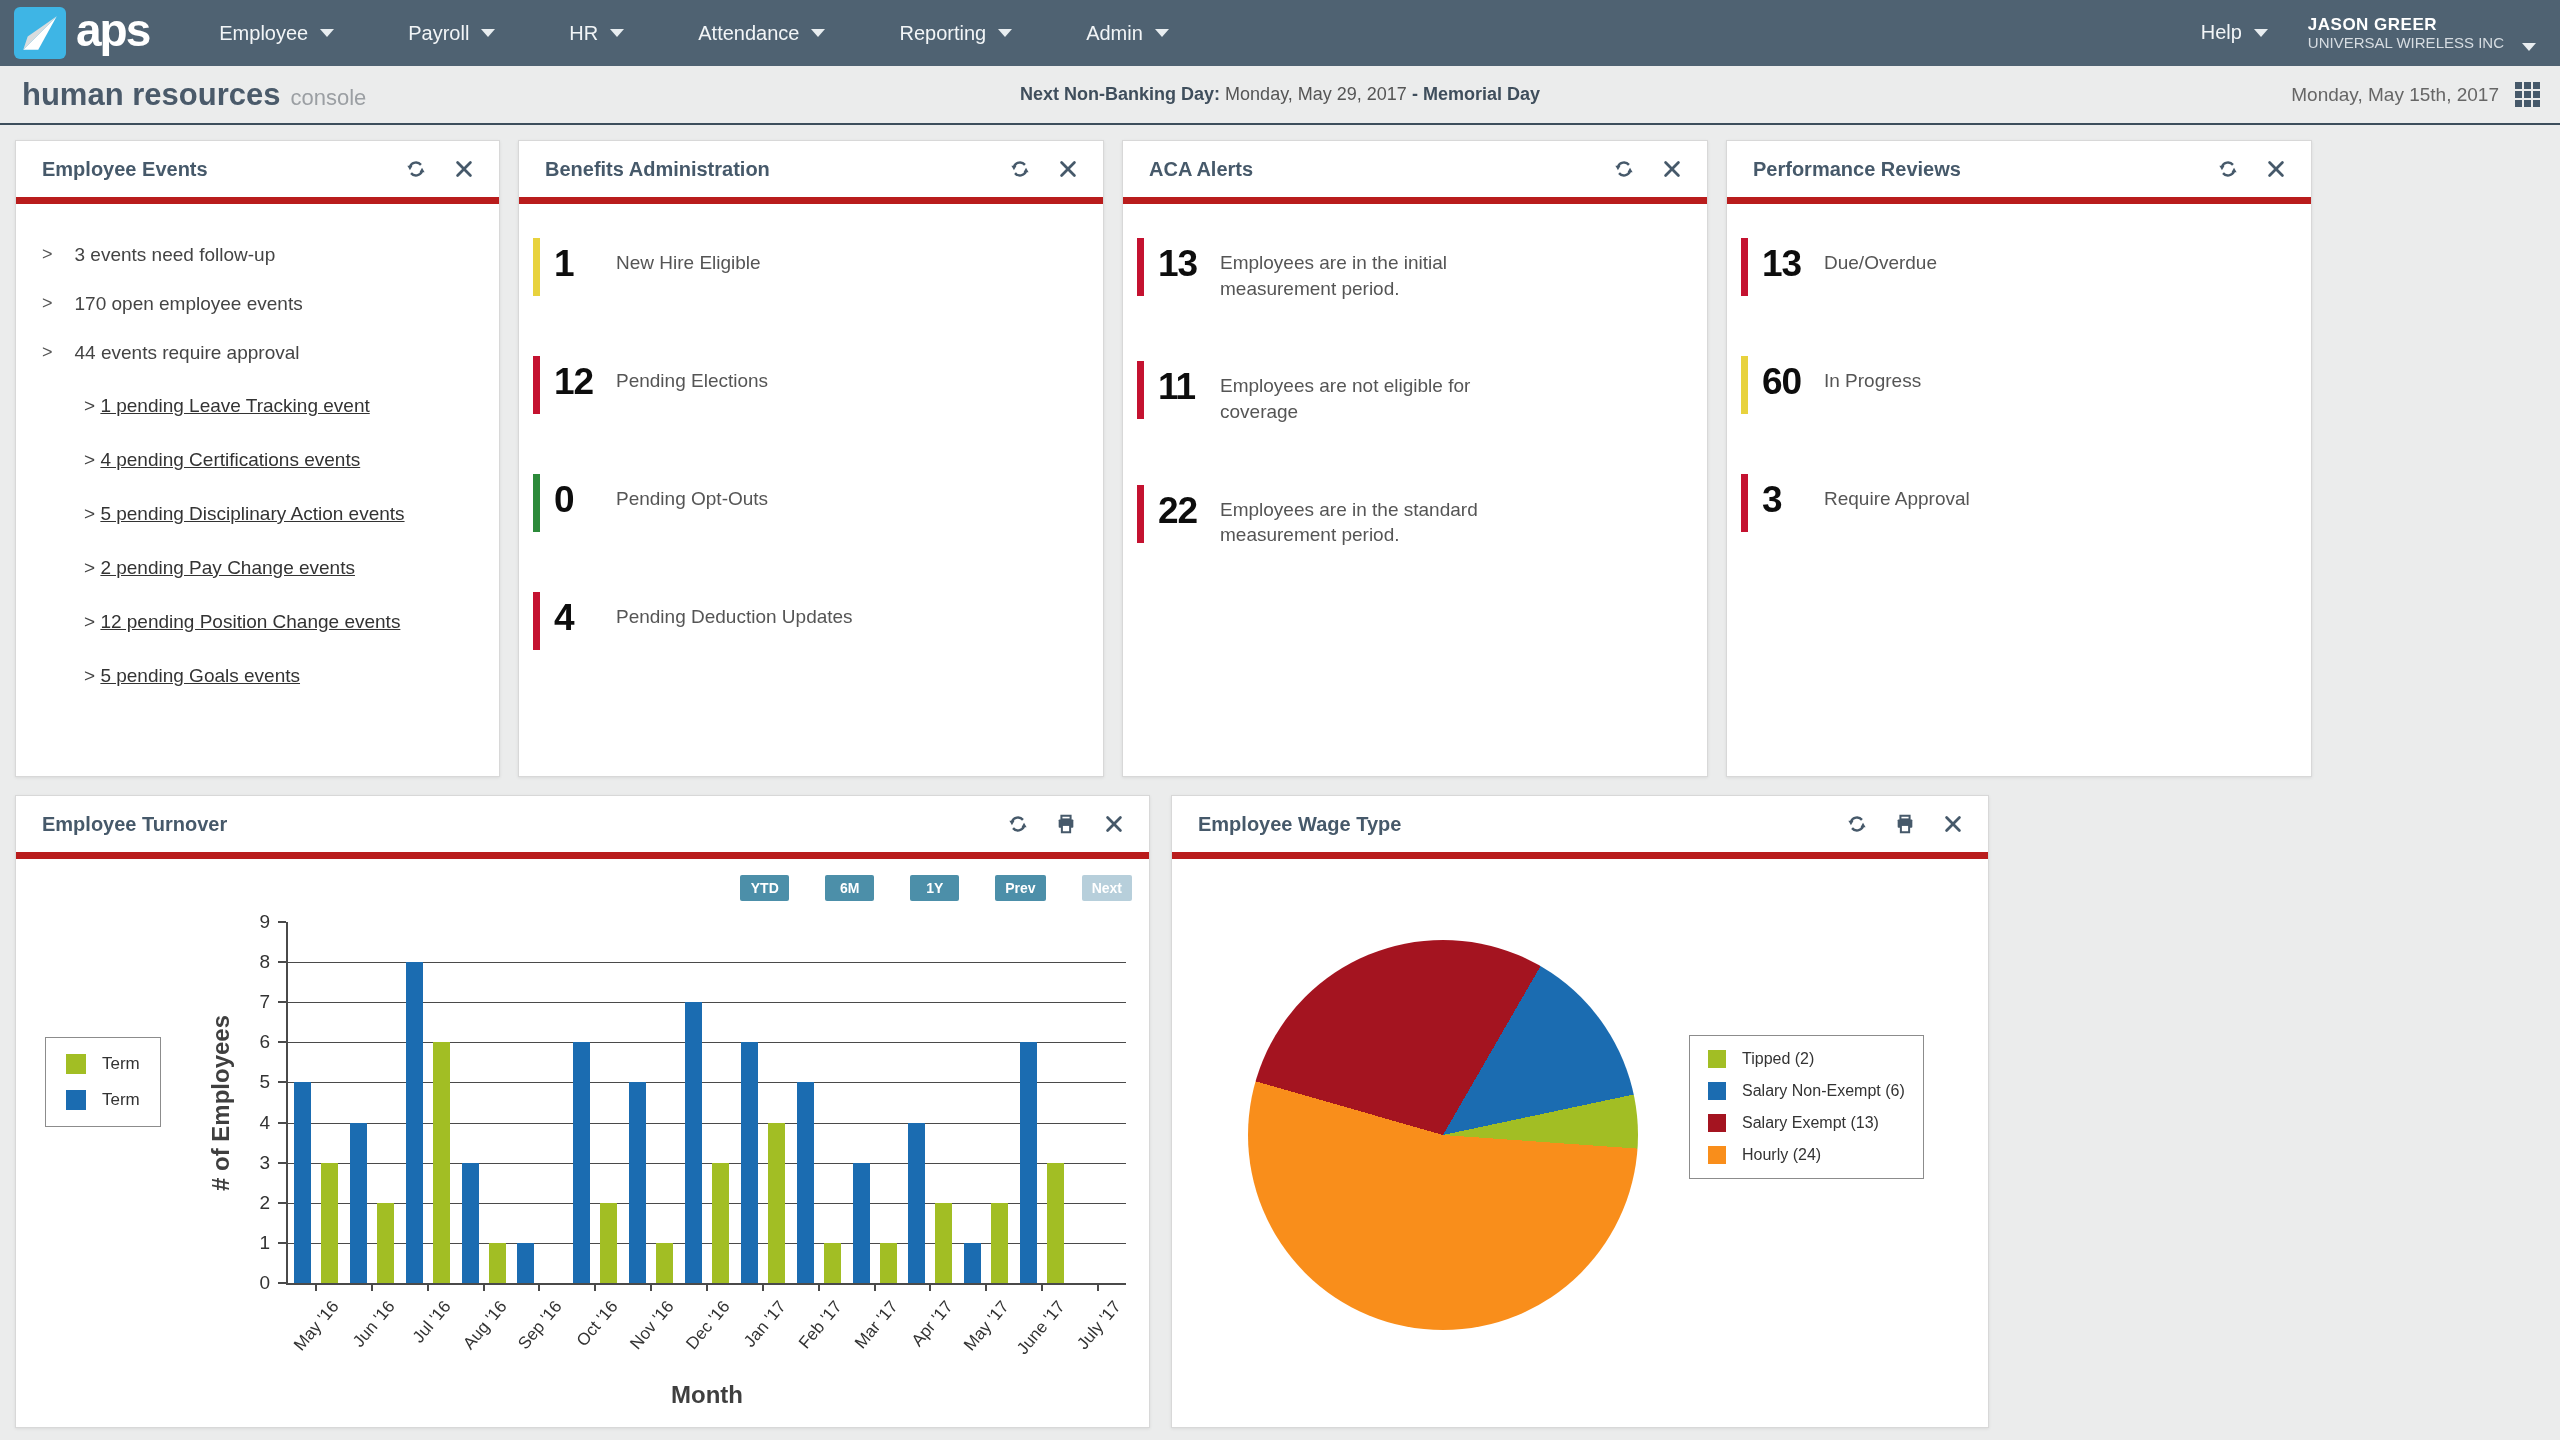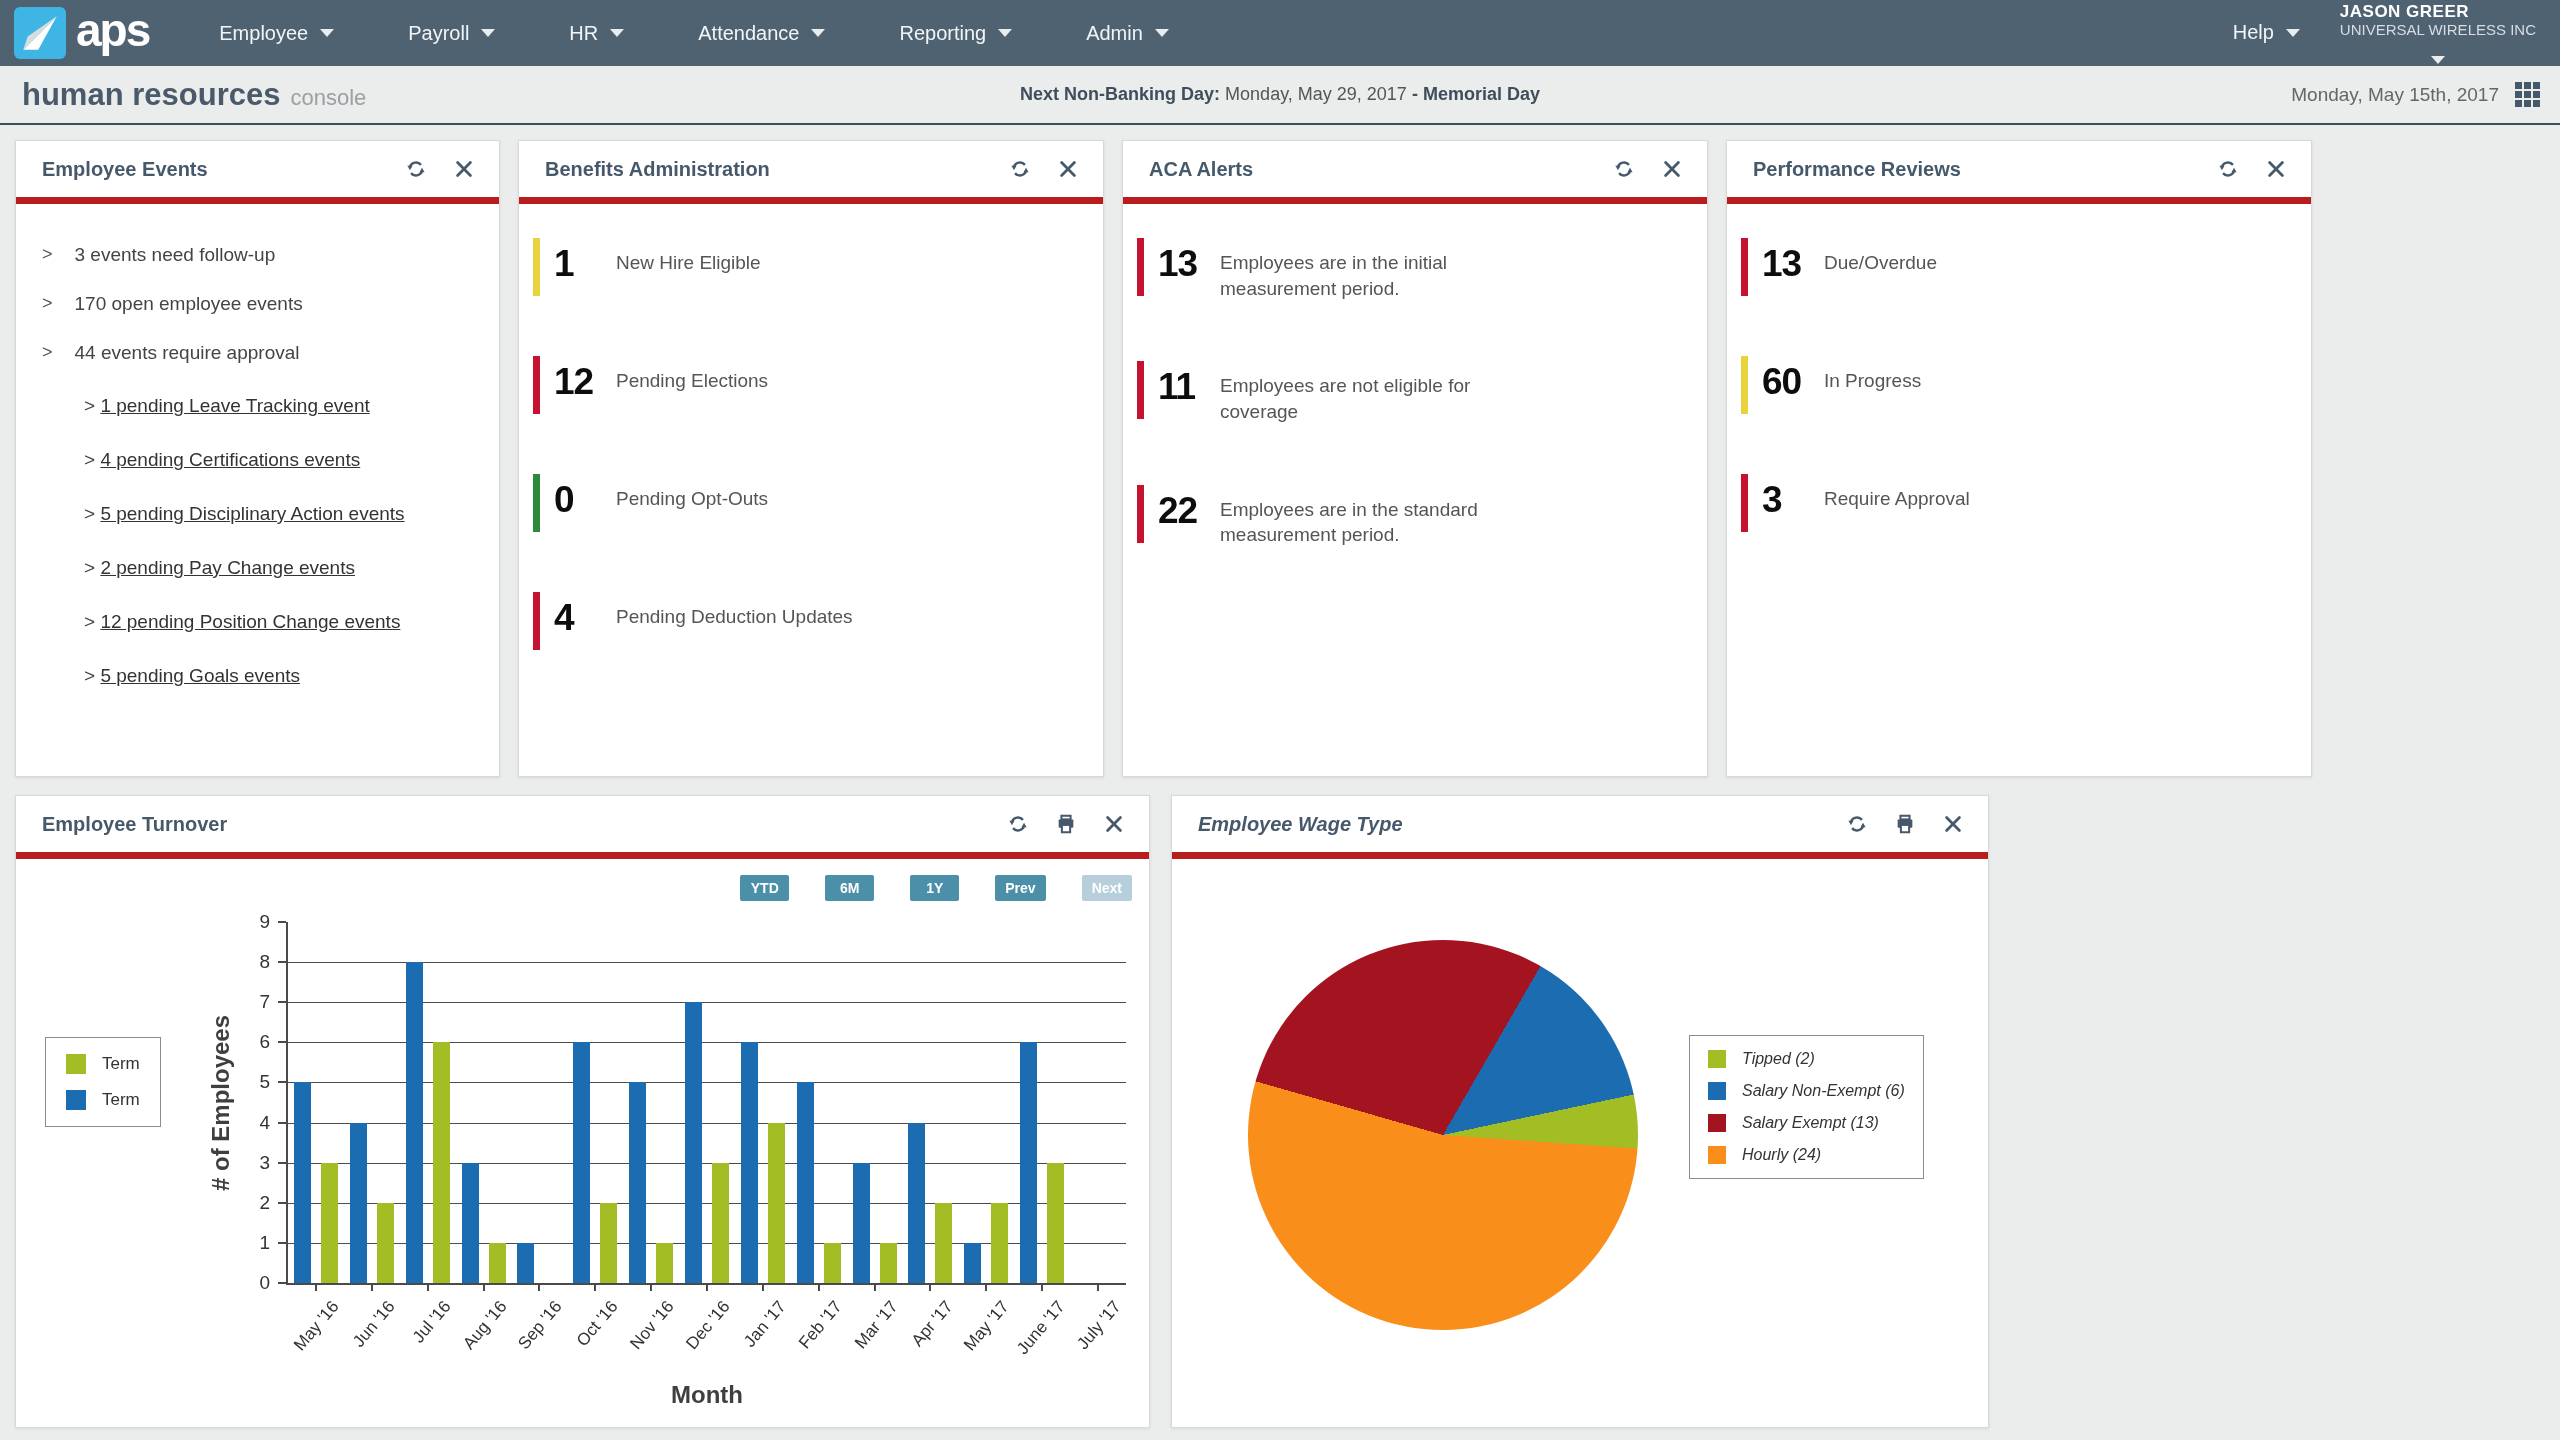--- a/index.html
+++ b/index.html
@@ -11,21 +11,21 @@
             display:flex; align-items:center; color:#fff; }
   .logo { display:flex; align-items:center; gap:10px; margin-left:14px; cursor:pointer; }
   .logo-ic { width:52px; height:52px; background:#3eb5e5; border-radius:6px; display:flex;
              align-items:center; justify-content:center; }
   .logo-txt { font-size:46px; font-weight:bold; letter-spacing:-2px; line-height:1; padding-bottom:6px; }
   .nav-items { display:flex; align-items:center; gap:74px; margin-left:70px; }
   .nav-item { display:flex; align-items:center; gap:12px; font-size:20px; color:#f2f5f7; cursor:pointer;text-align:right; }
   .caret { width:0; height:0; border-left:7px solid transparent; border-right:7px solid transparent;
            border-top:8px solid #e8edf0; display:inline-block; }
   .nav-right { margin-left:auto; display:flex; align-items:center; gap:40px; margin-right:24px; }
-  .user-block { display:flex; align-items:center; gap:18px; cursor:pointer;flex-direction:column; }
+  .user-block { display:flex; align-items:flex-end; gap:18px; cursor:pointer; }
   .user-text { display:flex; flex-direction:column; line-height:1.15; }
   .user-name { font-weight:bold; font-size:17px; letter-spacing:.5px; }
   .user-co { font-size:15px; color:#d7dde2; }
 
   
   .subhead { position:absolute; left:0; top:66px; width:2560px; height:59px;
              border-bottom:2px solid #3d4e5c; display:flex; align-items:center; }
   .sh-title { margin-left:22px; font-size:31px; font-weight:bold; color:#4a5a6a; }
   .sh-console { font-size:22px; color:#9b9fa3; margin-left:10px; font-weight:normal; }
   .sh-center { position:absolute; left:50%; transform:translateX(-50%); font-size:18px; color:#555;
@@ -462,21 +462,21 @@
           </div>
           <div class="leg-row">
             <span class="leg-sw" style="background: rgb(27, 108, 177);"></span>
             <span>Term</span>
           </div>
         </div>
       </div>
   </div>
 </section>
 
-<section class="card" style="left:1171px; top:795px; width:818px; height:633px;font-style:italic;">
+<section class="card" style="left:1171px; top:795px; width:818px; height:633px;">
   <div class="card-head">
     <h2>Employee Wage Type</h2>
     <div class="card-actions">
       <span class="icon-btn">
         <svg viewBox="0 0 24 24" fill="none" stroke="#46596a" stroke-width="2.6">
           <path d="M17.4 7.5 A7 7 0 0 0 5.4 9.6"></path>
             <polygon points="5.4,13.4 2.6,8.4 8.2,8.4" fill="#46596a" stroke="none"></polygon>
           <path d="M6.6 16.5 A7 7 0 0 0 18.6 14.4"></path>
             <polygon points="18.6,10.6 15.8,15.6 21.4,15.6" fill="#46596a" stroke="none"></polygon>
         </svg>

